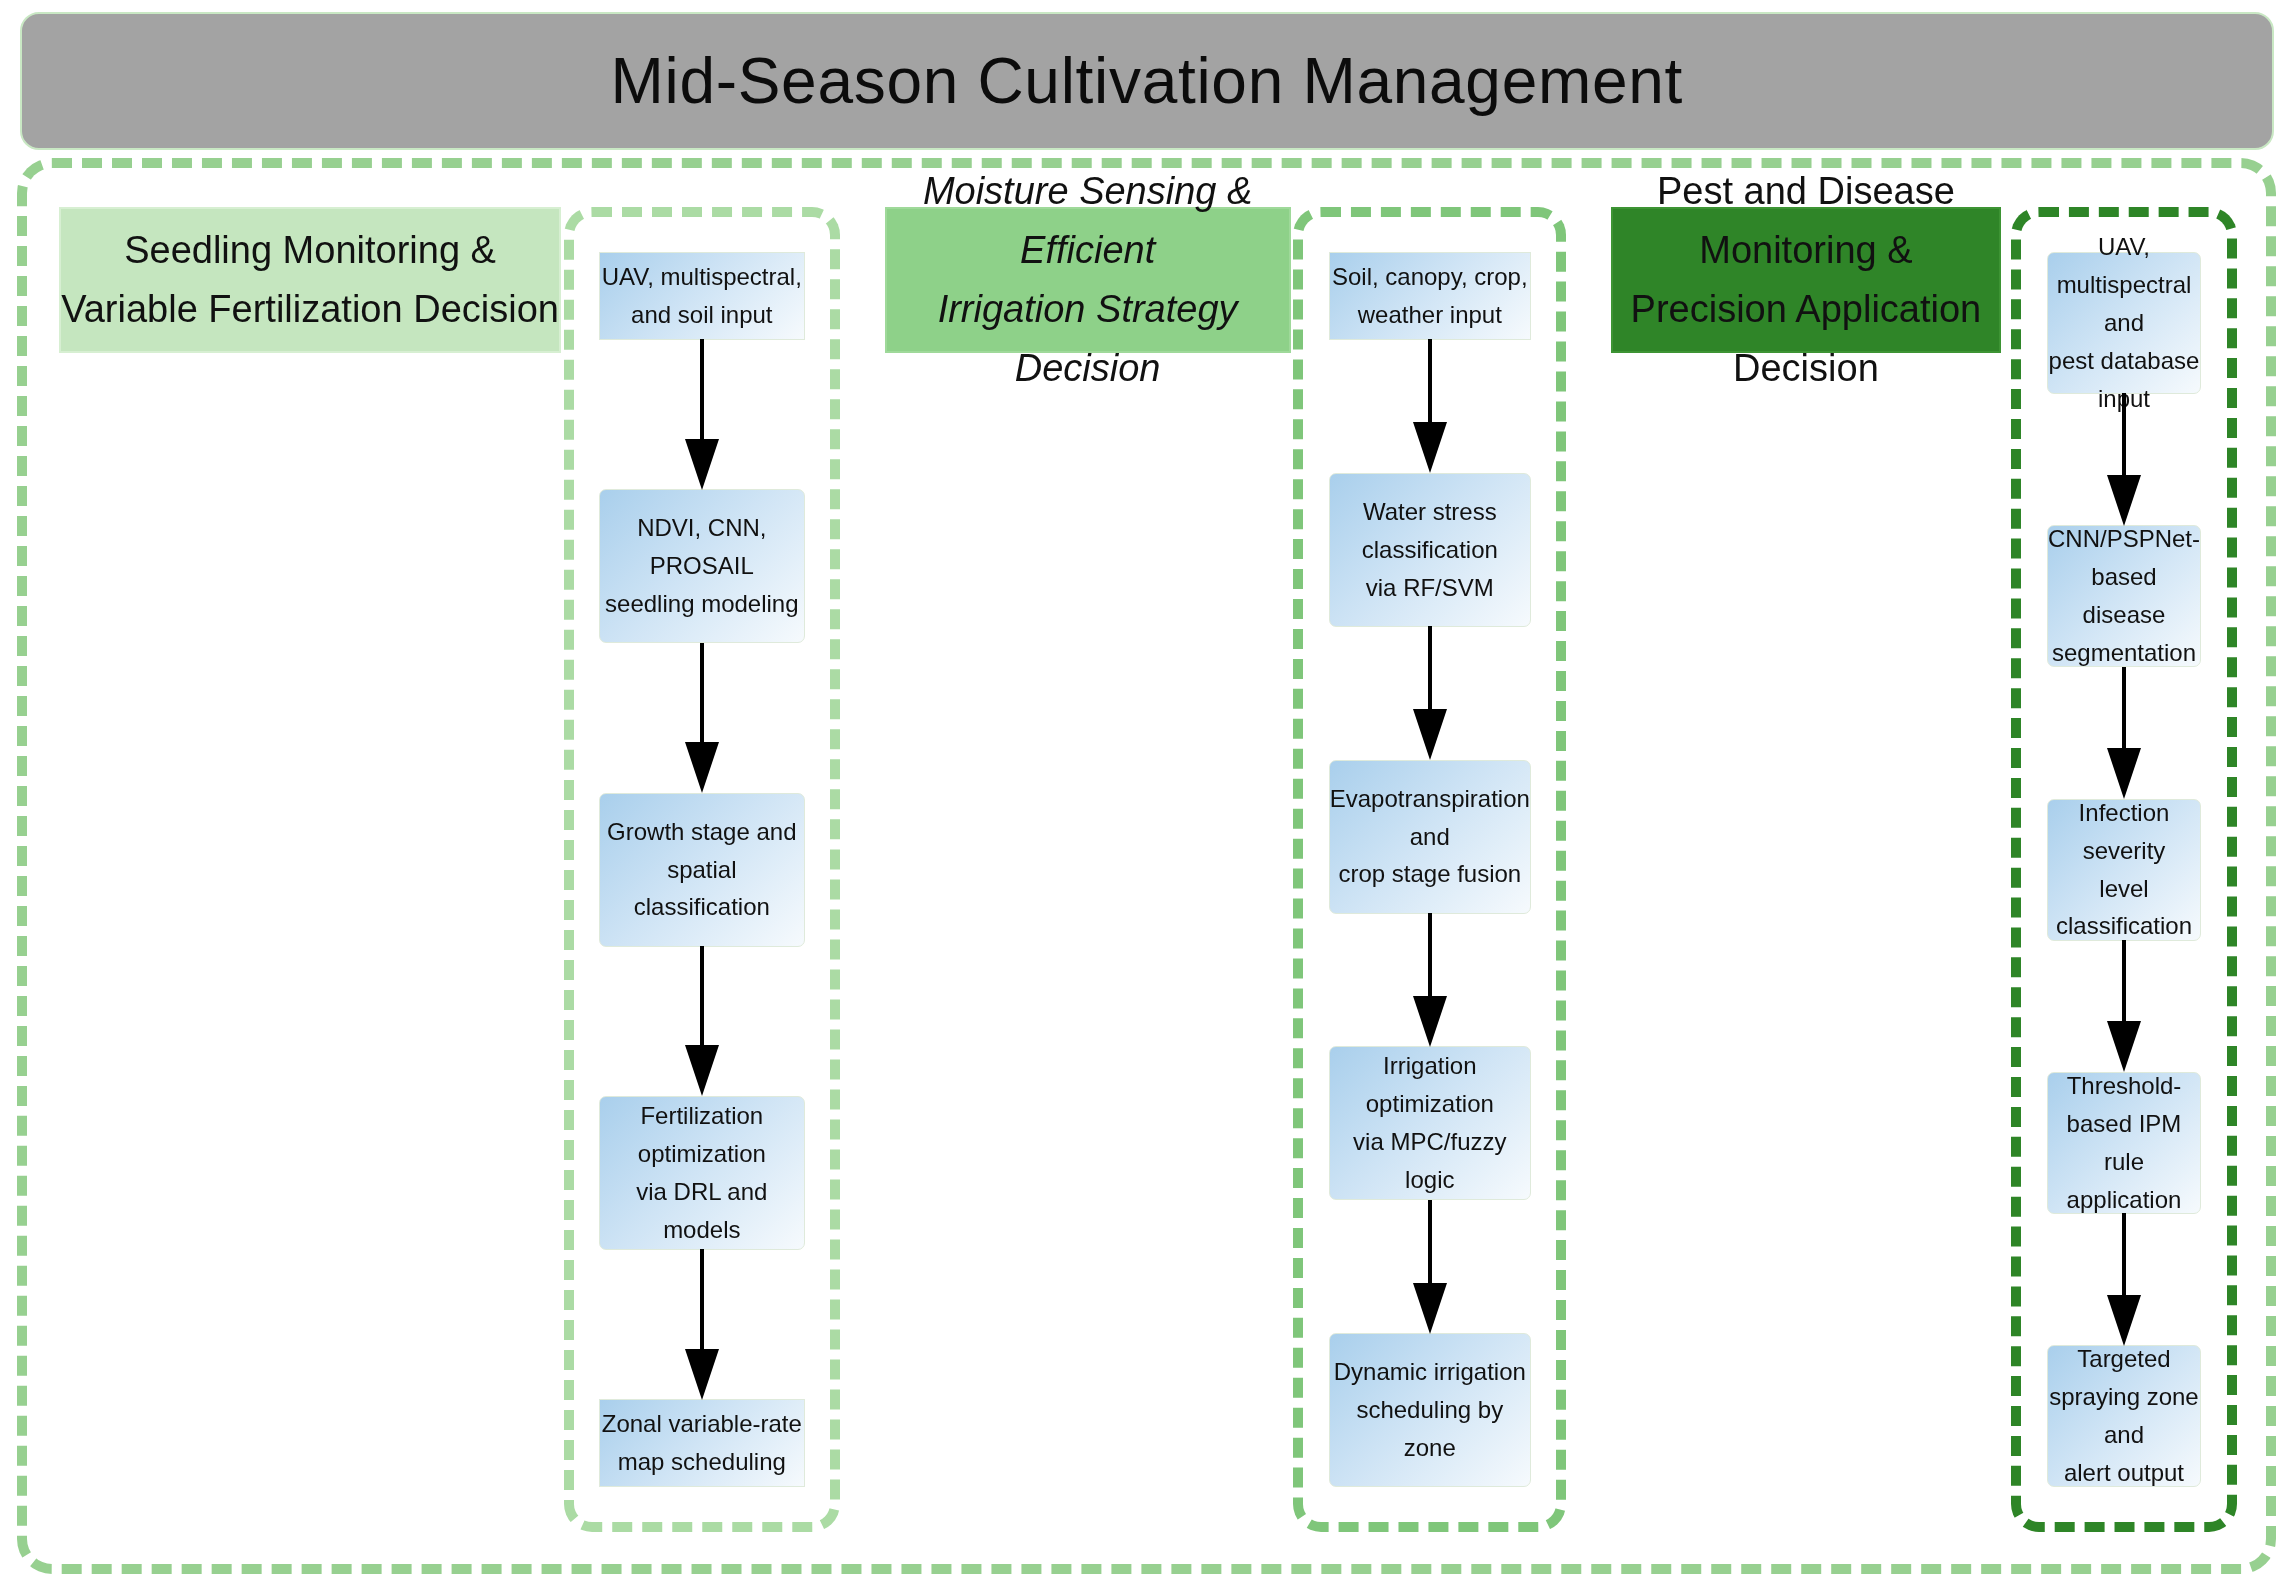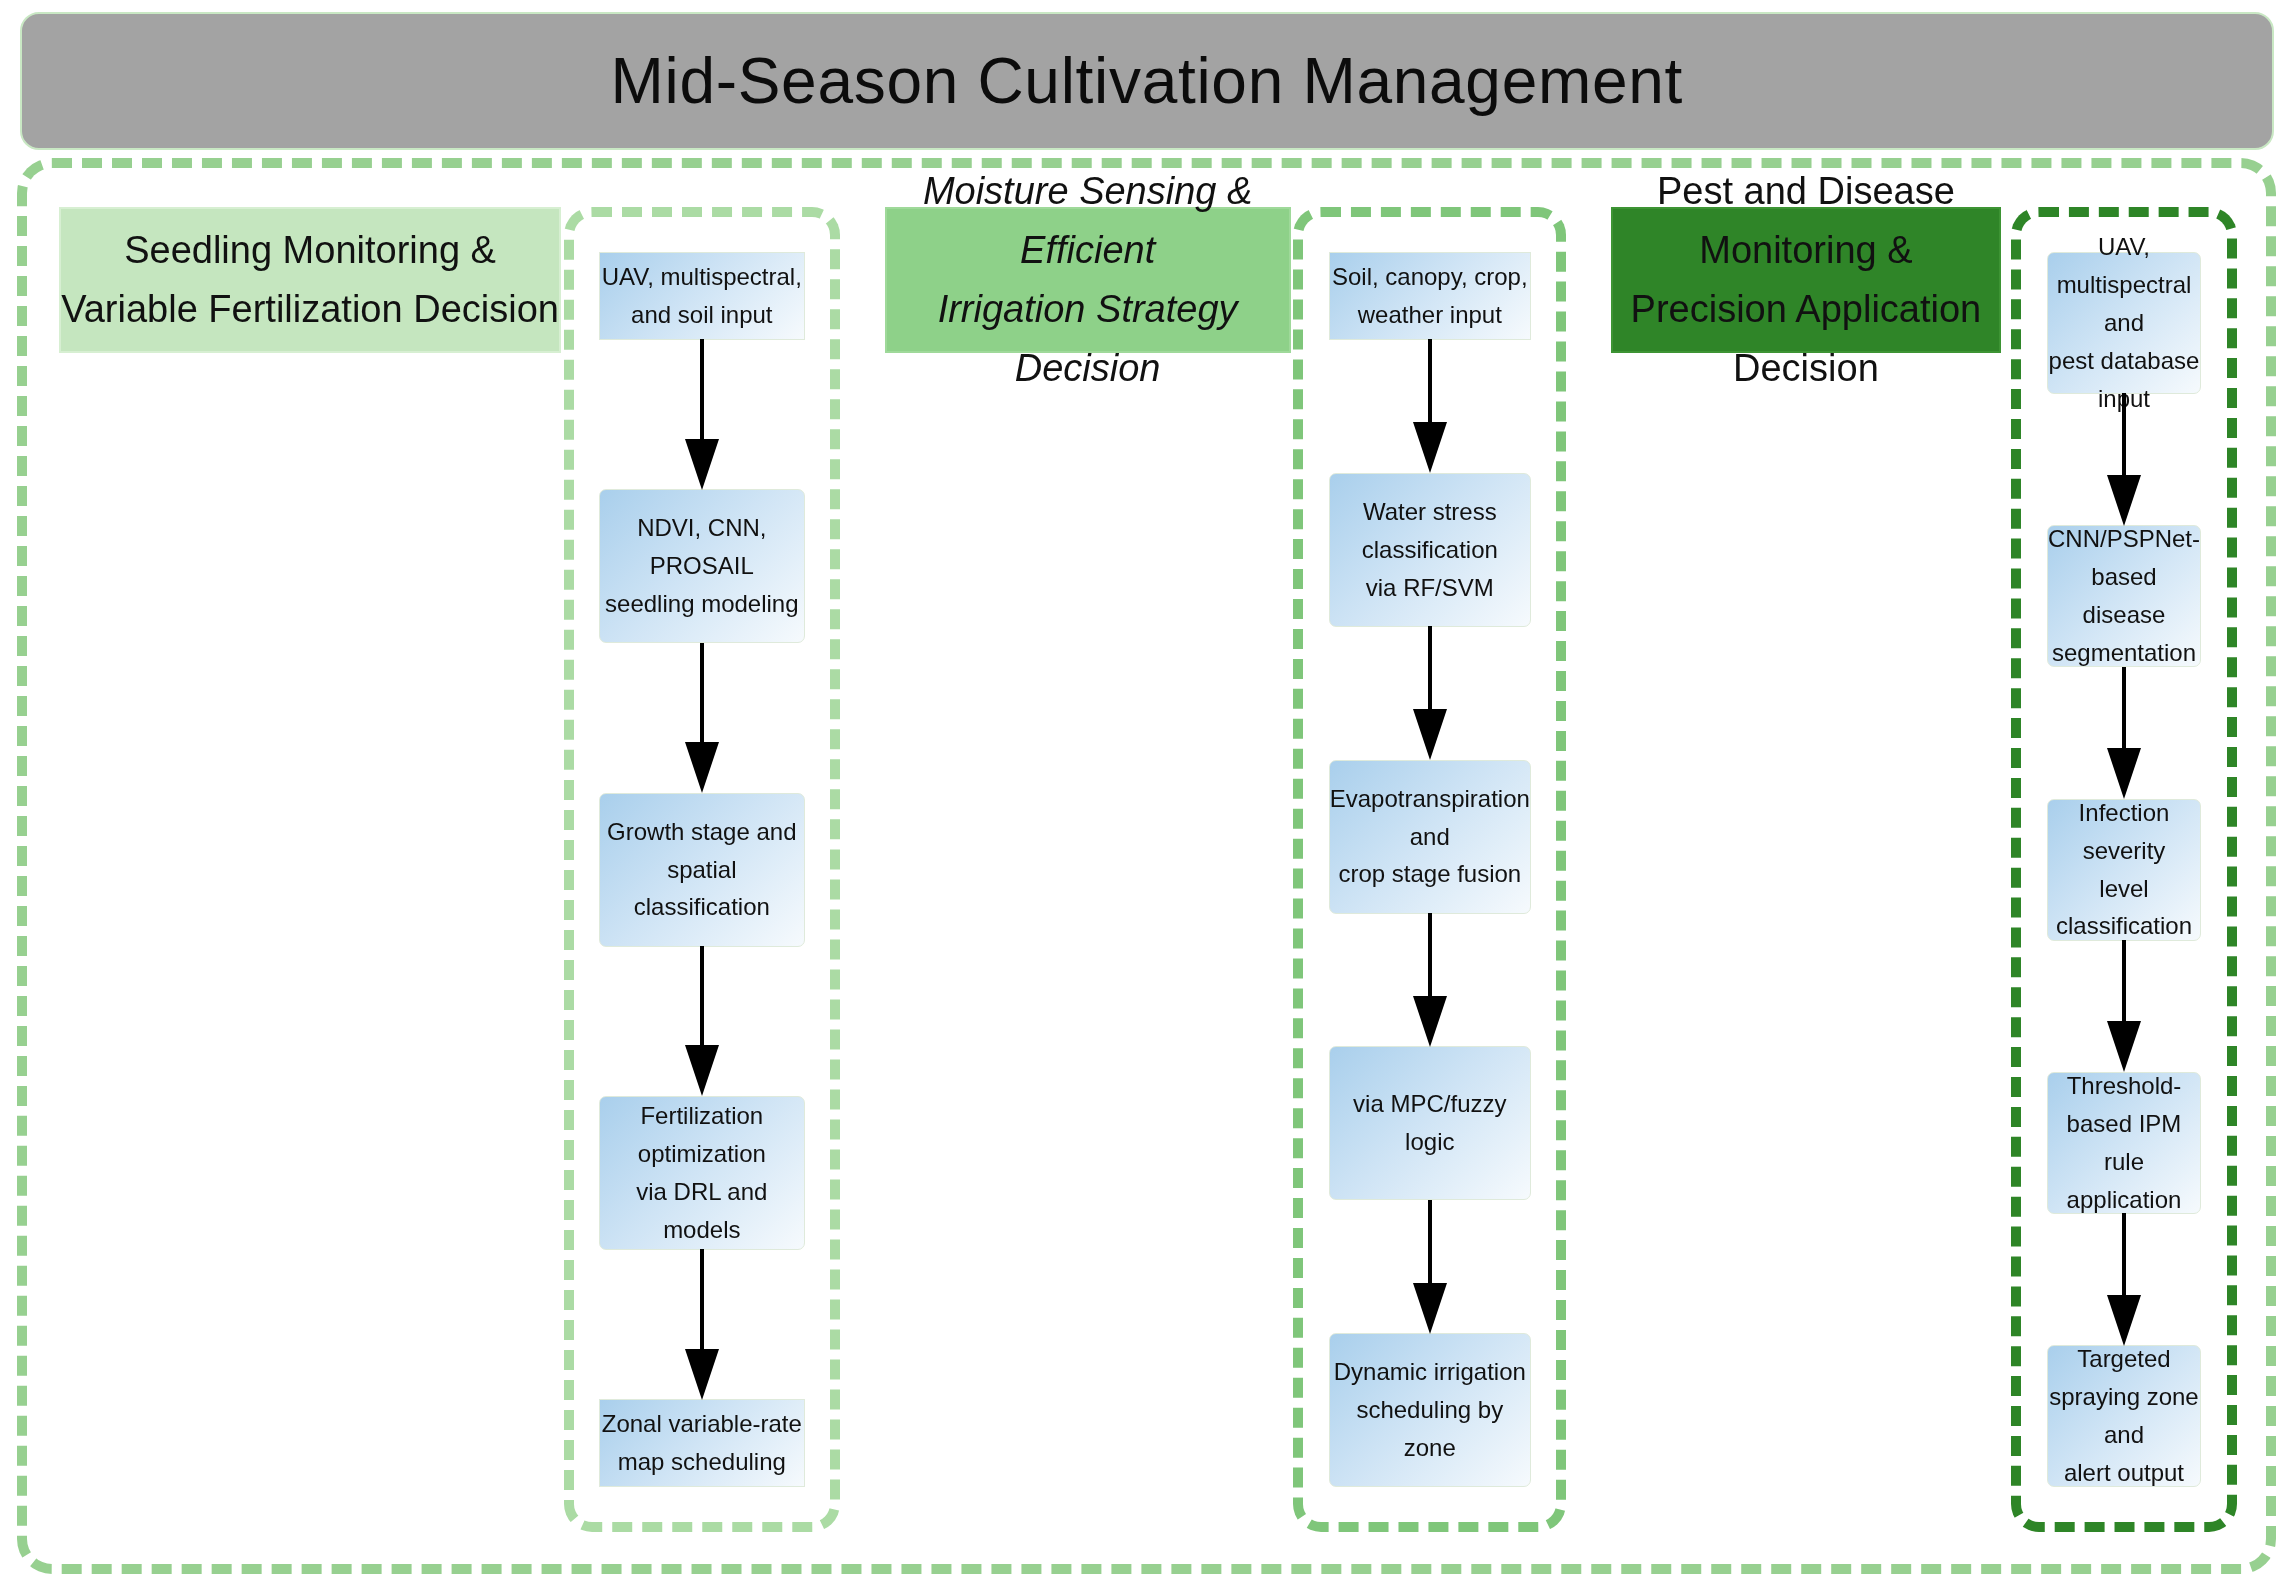--- a/index.html
+++ b/index.html
@@ -169,20 +169,21 @@
           </div>
         <div class="flow-step h2">
           <div>Evapotranspiration and</div>
           <div>crop stage fusion</div>
         </div>
         <div class="flow-arrow">
             <div class="stem"></div>
             <div class="head"></div>
           </div>
         <div class="flow-step h2">
+          <div>Irrigation optimization</div>
           <div>via MPC/fuzzy logic</div>
         </div>
         <div class="flow-arrow">
             <div class="stem"></div>
             <div class="head"></div>
           </div>
         <div class="flow-step h2">
           <div>Dynamic irrigation</div>
           <div>scheduling by zone</div>
         </div>

